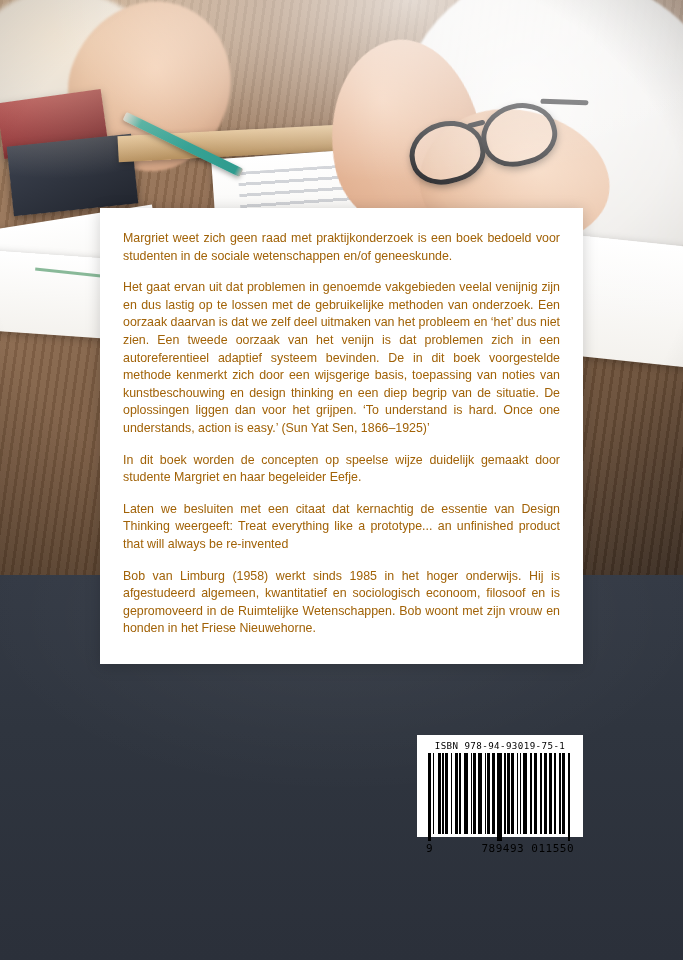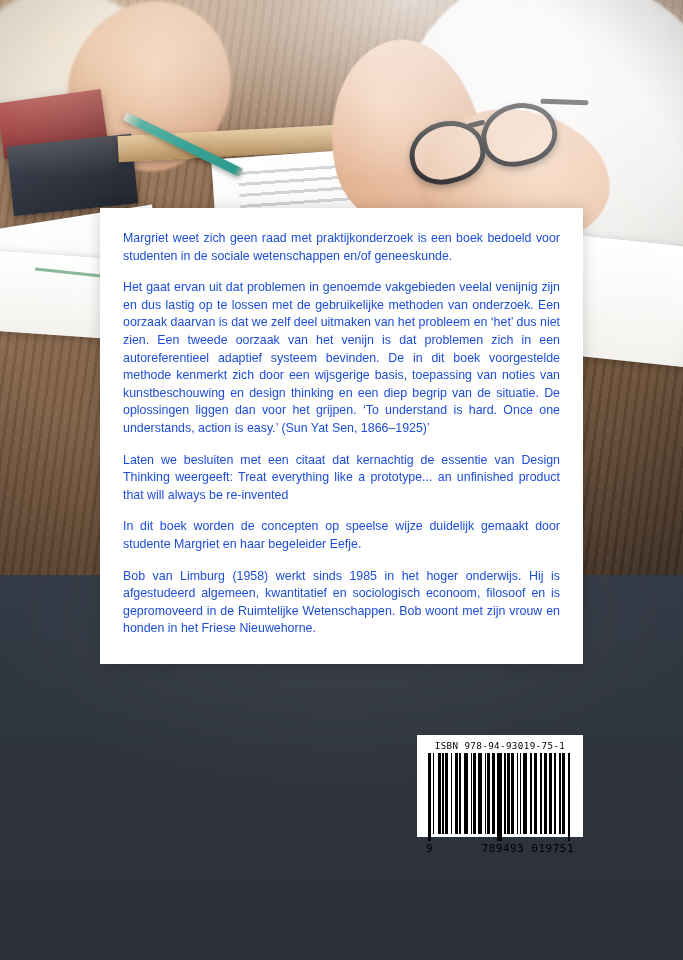--- a/index.html
+++ b/index.html
@@ -258,21 +258,21 @@
     width: 483px;
     background: #ffffff;
     box-sizing: border-box;
     padding: 22px 23px 26px 23px;
     box-shadow: 0 2px 14px rgba(0,0,0,0.18);
   }
   .panel p {
     margin: 0 0 14px 0;
     font-size: 12.4px;
     line-height: 17.6px;
-    color: #1d4ed8;
+    color: #a16207;
     text-align: justify;
     hyphens: none;
   }
   .panel p:last-child { margin-bottom: 0; }
   .panel .author-block {
     margin-top: 12px;
   }
 
   
   .barcode-box {
@@ -346,22 +346,22 @@
     </div>
     <div class="layer lightwash"></div>
     <div class="layer vignette"></div>
   </div>
 
   <div class="darkbody"></div>
 
   <div class="panel">
     <p>Margriet weet zich geen raad met praktijkonderzoek is een boek bedoeld voor studenten in de sociale wetenschappen en/of geneeskunde.</p>
     <p>Het gaat ervan uit dat problemen in genoemde vakgebieden veelal venijnig zijn en dus lastig op te lossen met de gebruikelijke methoden van onderzoek. Een oorzaak daarvan is dat we zelf deel uitmaken van het probleem en ‘het’ dus niet zien. Een tweede oorzaak van het venijn is dat problemen zich in een autoreferentieel adaptief systeem bevinden. De in dit boek voorgestelde methode kenmerkt zich door een wijsgerige basis, toepassing van noties van kunstbeschouwing en design thinking en een diep begrip van de situatie. De oplossingen liggen dan voor het grijpen. ‘To understand is hard. Once one understands, action is easy.’ (Sun Yat Sen, 1866–1925)’</p>
+    <p>In dit boek worden de concepten op speelse wijze duidelijk gemaakt door studente Margriet en haar begeleider Eefje.</p>
     <p>Laten we besluiten met een citaat dat kernachtig de essentie van Design Thinking weergeeft: Treat everything like a prototype... an unfinished product that will always be re-invented</p>
-    <p>In dit boek worden de concepten op speelse wijze duidelijk gemaakt door studente Margriet en haar begeleider Eefje.</p>
     <p class="author-block">Bob van Limburg (1958) werkt sinds 1985 in het hoger onderwijs. Hij is afgestudeerd algemeen, kwantitatief en sociologisch econoom, filosoof en is gepromoveerd in de Ruimtelijke Wetenschappen. Bob woont met zijn vrouw en honden in het Friese Nieuwehorne.</p>
   </div>
 
   <div class="barcode-box">
     <div class="isbn-text">ISBN 978-94-93019-75-1</div>
     <div class="bars" id="bars">
         <span style="width: 1.41748px; background: transparent; margin-bottom: 0px;"></span>
         <span style="width: 1.41748px; background: rgb(0, 0, 0); margin-bottom: 0px;"></span>
         <span style="width: 1.41748px; background: rgb(0, 0, 0); margin-bottom: 0px;"></span>
         <span style="width: 1.41748px; background: transparent; margin-bottom: 7px;"></span>
@@ -460,17 +460,17 @@
         <span style="width: 1.41748px; background: rgb(0, 0, 0); margin-bottom: 7px;"></span>
         <span style="width: 1.41748px; background: rgb(0, 0, 0); margin-bottom: 7px;"></span>
         <span style="width: 1.41748px; background: transparent; margin-bottom: 7px;"></span>
         <span style="width: 1.41748px; background: transparent; margin-bottom: 7px;"></span>
         <span style="width: 1.41748px; background: rgb(0, 0, 0); margin-bottom: 0px;"></span>
         <span style="width: 1.41748px; background: rgb(0, 0, 0); margin-bottom: 0px;"></span>
         <span style="width: 1.41748px; background: transparent; margin-bottom: 0px;"></span>
       </div>
     <div class="barcode-digits">
       <span>9</span>
-      <span>789493 019751</span>
+      <span>789493 011550</span>
     </div>
   </div>
 
 </div>
 
 </body></html>

